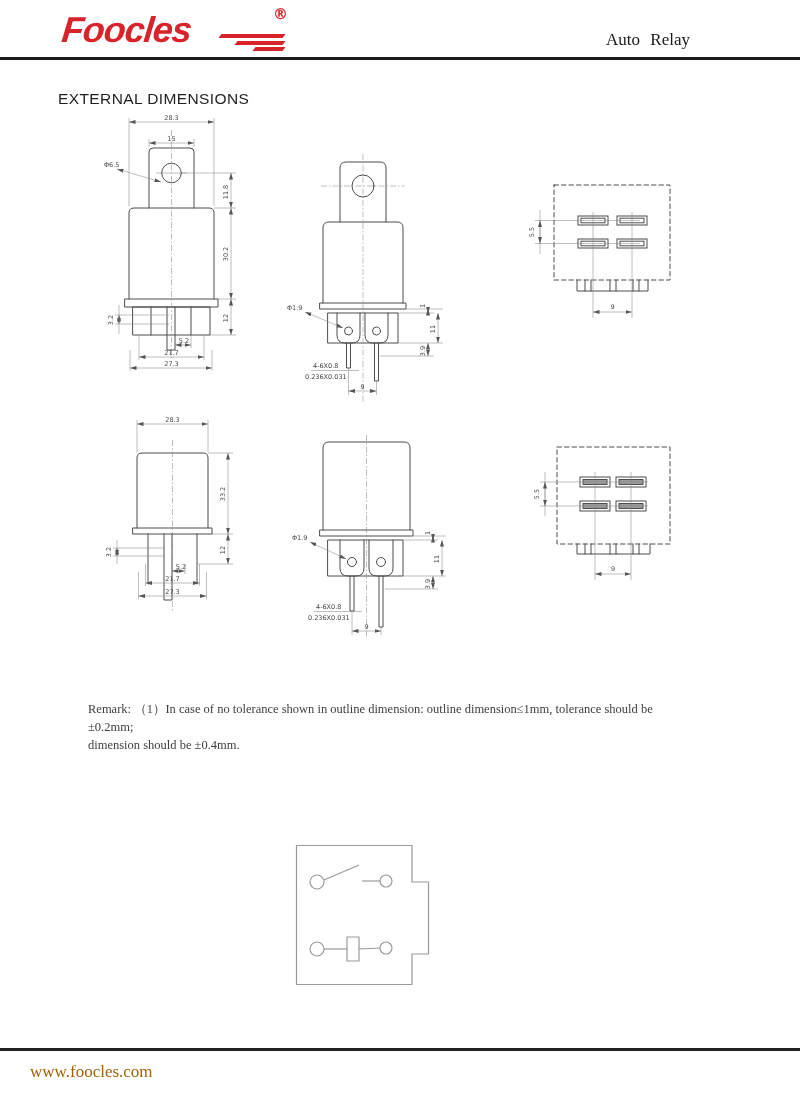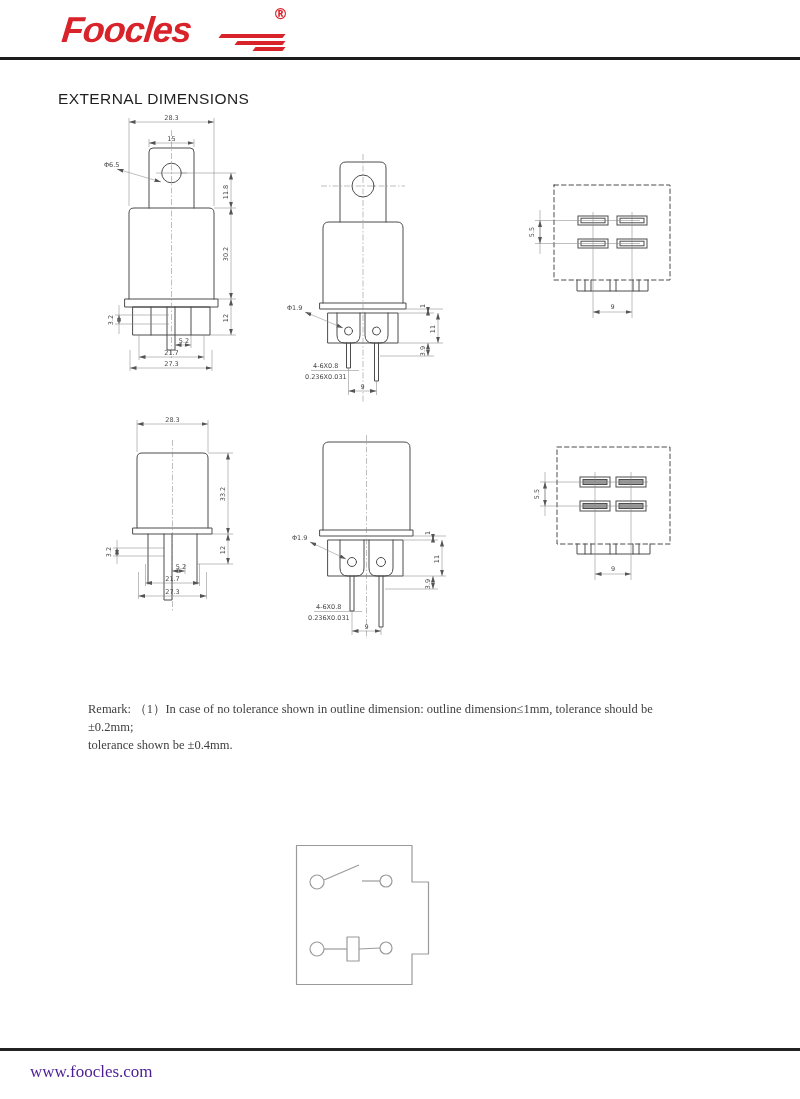--- a/index.html
+++ b/index.html
@@ -12,21 +12,21 @@
   .stripes{position:absolute;right:-12px;bottom:7px;width:70px;}
   .stripes div{background:#d9232b;height:4px;margin:2.5px 0 0 auto;transform:skewX(-38deg);}
   .s1{width:64px;}.s2{width:48px;}.s3{width:30px;}
   .doc-title{left:0;top:30px;width:690px;text-align:right;font:400 17px "Liberation Serif",serif;color:#1a1a1a;word-spacing:6px;}
   .rule-top{left:0;top:57px;width:800px;height:2.5px;background:#1c1c1c;}
   .section-title{left:58px;top:90px;font:400 15.5px "Liberation Sans",sans-serif;color:#1f1f1f;letter-spacing:.4px;}
   
   .remark{left:88px;top:700px;width:580px;font:400 12.5px "Liberation Serif",serif;color:#404040;line-height:1.45;}
   
   .rule-bottom{left:0;top:1048px;width:800px;height:2.5px;background:#222;}
-  .footer-url{left:30px;top:1062px;font:400 17px "Liberation Serif",serif;color:#4c1d95;}
+  .footer-url{left:30px;top:1062px;font:400 17px "Liberation Serif",serif;color:#a16207;}
   
   .ol{fill:none;stroke:#4d4d4d;stroke-width:1;stroke-linejoin:round;stroke-linecap:round;}
   .thin{fill:none;stroke:#8a8a8a;stroke-width:.55;}
   .diml{fill:none;stroke:#8a8a8a;stroke-width:.55;marker-start:url(#arr);marker-end:url(#arr);}
   .cl{stroke-dasharray:6 2 1.5 2;}
   .dash{stroke-dasharray:4.5 3;}
   .dt{font:6.5px "DejaVu Sans",sans-serif;fill:#474747;}
   .slotfill{fill:#9a9a9a;stroke:#4d4d4d;stroke-width:1;}
   .slot{fill:none;stroke:#4d4d4d;stroke-width:1;}
   .schem{fill:none;stroke:#9a9a9a;stroke-width:1.2;stroke-linejoin:round;}
@@ -46,20 +46,21 @@
 
   <div class="abs logo-wrap">
     <span class="logo-text">Foocles</span>
     <span class="logo-reg">®</span>
     <span class="stripes">
         <div class="s1"></div>
         <div class="s2"></div>
         <div class="s3"></div>
       </span>
   </div>
+  <div class="abs doc-title">Auto Relay</div>
   <div class="abs rule-top"></div>
 
   <div class="abs section-title">EXTERNAL DIMENSIONS</div>
 
   <svg class="abs" style="left:103px;top:110px" width="165" height="262" viewBox="0 0 165 262">
     <g>
       <path class="ol" d="M46,98 L46,42 Q46,38 50,38 L87,38 Q91,38 91,42 L91,98"></path>
       <circle class="ol" cx="68.5" cy="63" r="9.8"></circle>
       <path class="ol" d="M26,189 L26,103 Q26,98 31,98 L106,98 Q111,98 111,103 L111,189"></path>
       <rect class="ol" x="22" y="189" width="93" height="8"></rect>
@@ -304,21 +305,21 @@
       <line class="diml" x1="73" y1="140" x2="109" y2="140"></line>
     </g>
     <g>
       <text class="dt" x="17" y="60" text-anchor="middle" transform="rotate(-90 17 60)">5.5</text>
       <text class="dt" x="91" y="137" text-anchor="middle">9</text>
     </g>
   </svg>
 
   <div class="abs remark">
     <div>Remark:  （1）In case of no tolerance shown in outline dimension: outline dimension≤1mm, tolerance should be ±0.2mm;</div>
-    <div>tolerance shown be ±0.4mm.</div>
+    <div>dimension should be ±0.4mm.</div>
   </div>
 
   <svg class="abs" style="left:295px;top:844px" width="135" height="142" viewBox="0 0 135 142">
     <g>
       <path class="schem" d="M1.5,1.5 L117,1.5 L117,38 L133.5,38 L133.5,110 L117,110 L117,140.5 L1.5,140.5 Z"></path>
     </g>
     <g>
       <circle class="schem" cx="22" cy="38" r="7"></circle>
       <circle class="schem" cx="91" cy="37" r="6"></circle>
       <line class="schem" x1="29" y1="36" x2="64" y2="21"></line>

